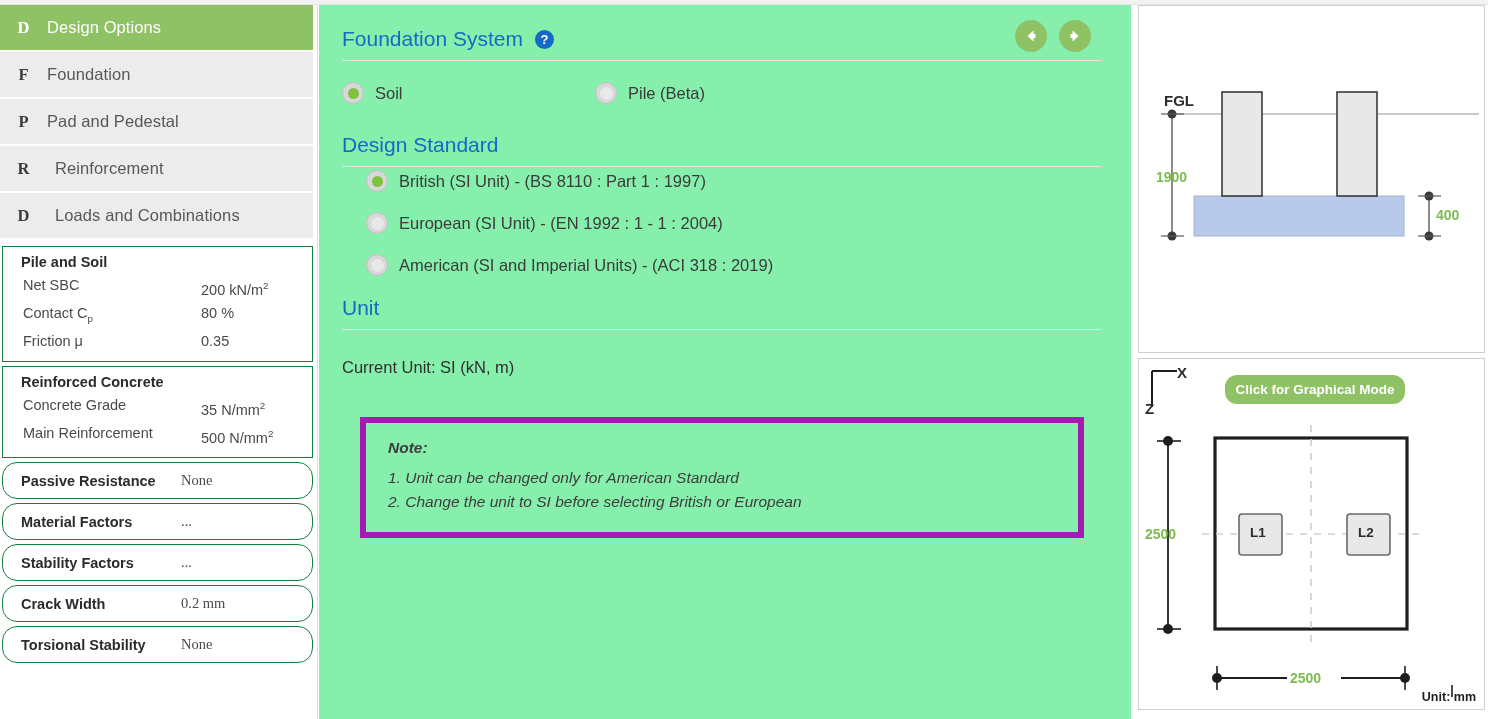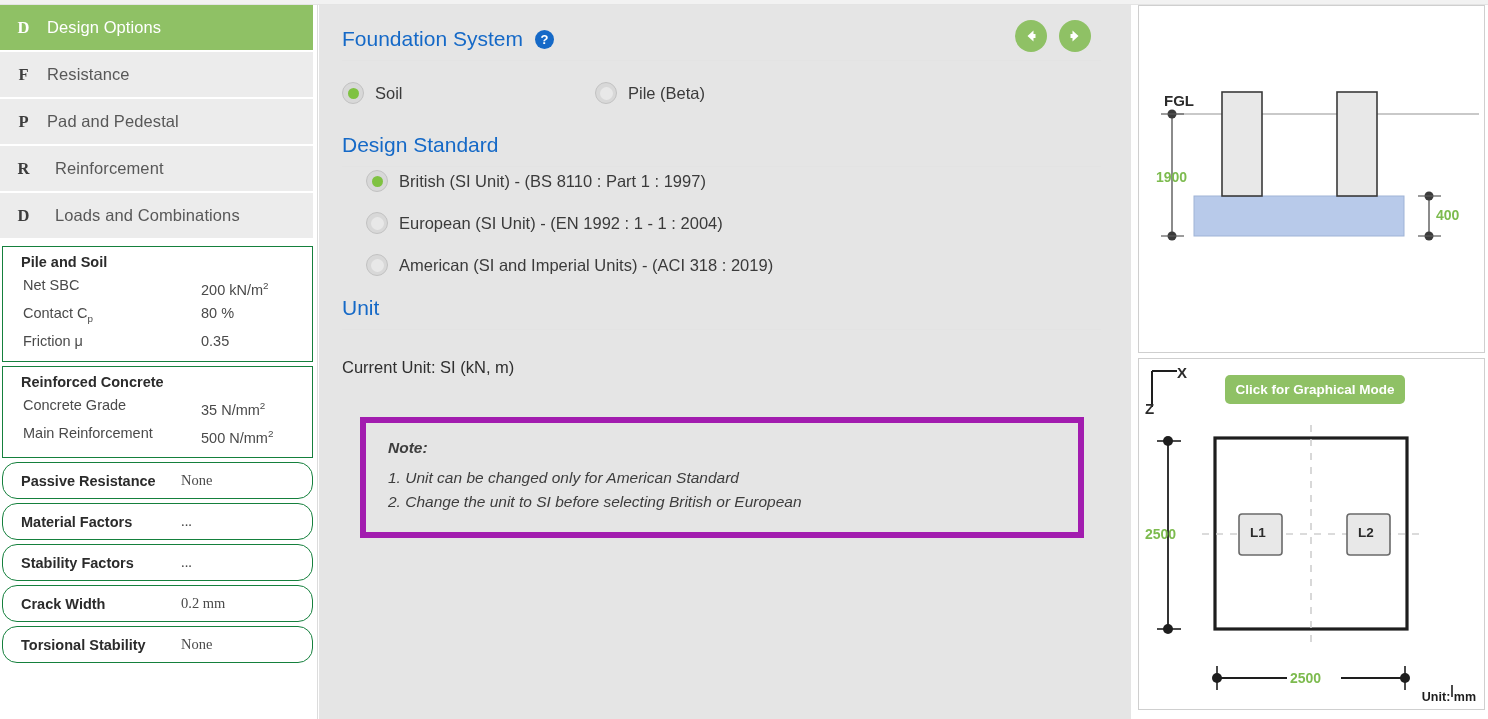--- a/index.html
+++ b/index.html
@@ -96,21 +96,21 @@
     color: #4a4a4a;
     font-family: Liberation Serif, serif;
   }
   sup { font-size: .68em; vertical-align: super; }
   sub { font-size: .68em; vertical-align: sub; }
 
   
   .main {
     position: absolute; left: 319px; top: 5px;
     width: 812px; height: 714px;
-    background: #e5e5e5;
+    background: #86efac;
     padding: 22px 30px 0 23px;
   }
   .sec-head {
     display: flex; align-items: center;
     position: relative;
     padding-bottom: 9px;
     border-bottom: 1px solid #e3e3e3;
   }
   .sec-title {
     font-size: 21px;
@@ -224,21 +224,21 @@
     position: absolute;
     color: #2b2b2b;
     font-size: 15px;
     font-weight: bold;
   }
   .graph-btn {
     position: absolute;
     left: 86px; top: 16px;
     width: 180px; height: 29px;
     background: #8fc165;
-    border-radius: 5px;
+    border-radius: 12px;
     color: #fff;
     font-size: 13.5px;
     font-weight: bold;
     display: flex; align-items: center; justify-content: center;
     cursor: pointer;
   }
   .unit-tag {
     position: absolute;
     right: 8px; bottom: 5px;
     font-size: 12.5px;
@@ -255,21 +255,21 @@
 
   <div class="sidebar">
 
     <div class="nav-list">
       <div class="nav-item active">
         <span class="nav-badge">D</span>
         <span class="nav-label">Design Options</span>
       </div>
       <div class="nav-item">
         <span class="nav-badge">F</span>
-        <span class="nav-label">Resistance</span>
+        <span class="nav-label">Foundation</span>
       </div>
       <div class="nav-item">
         <span class="nav-badge">P</span>
         <span class="nav-label">Pad and Pedestal</span>
       </div>
       <div class="nav-item indent">
         <span class="nav-badge">R</span>
         <span class="nav-label">Reinforcement</span>
       </div>
       <div class="nav-item indent">

